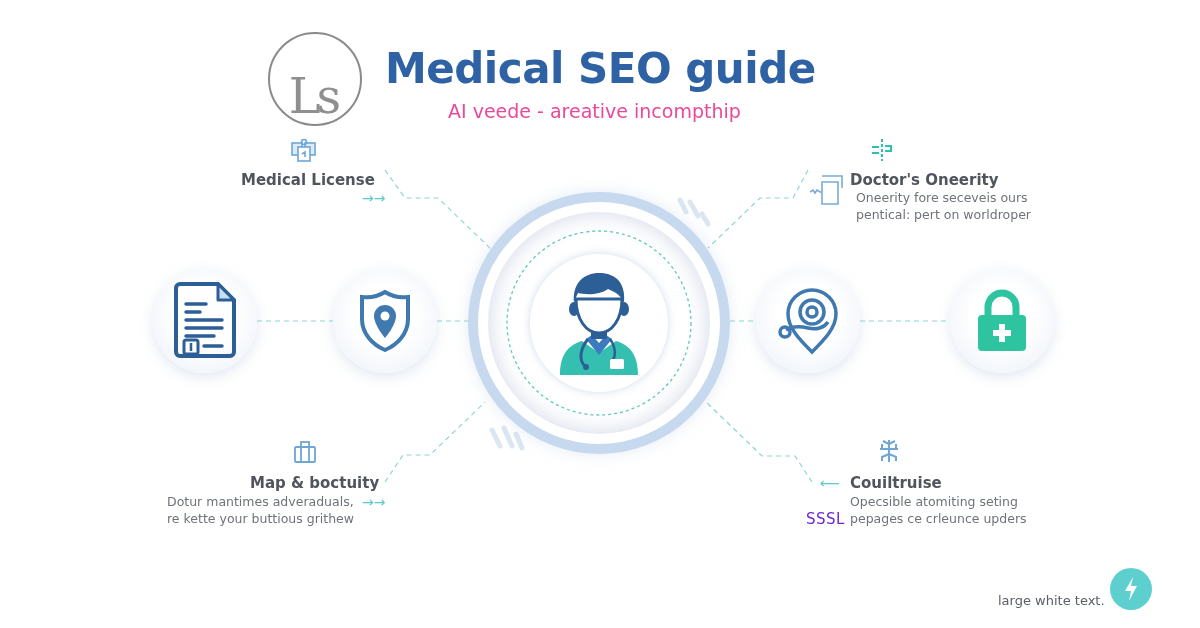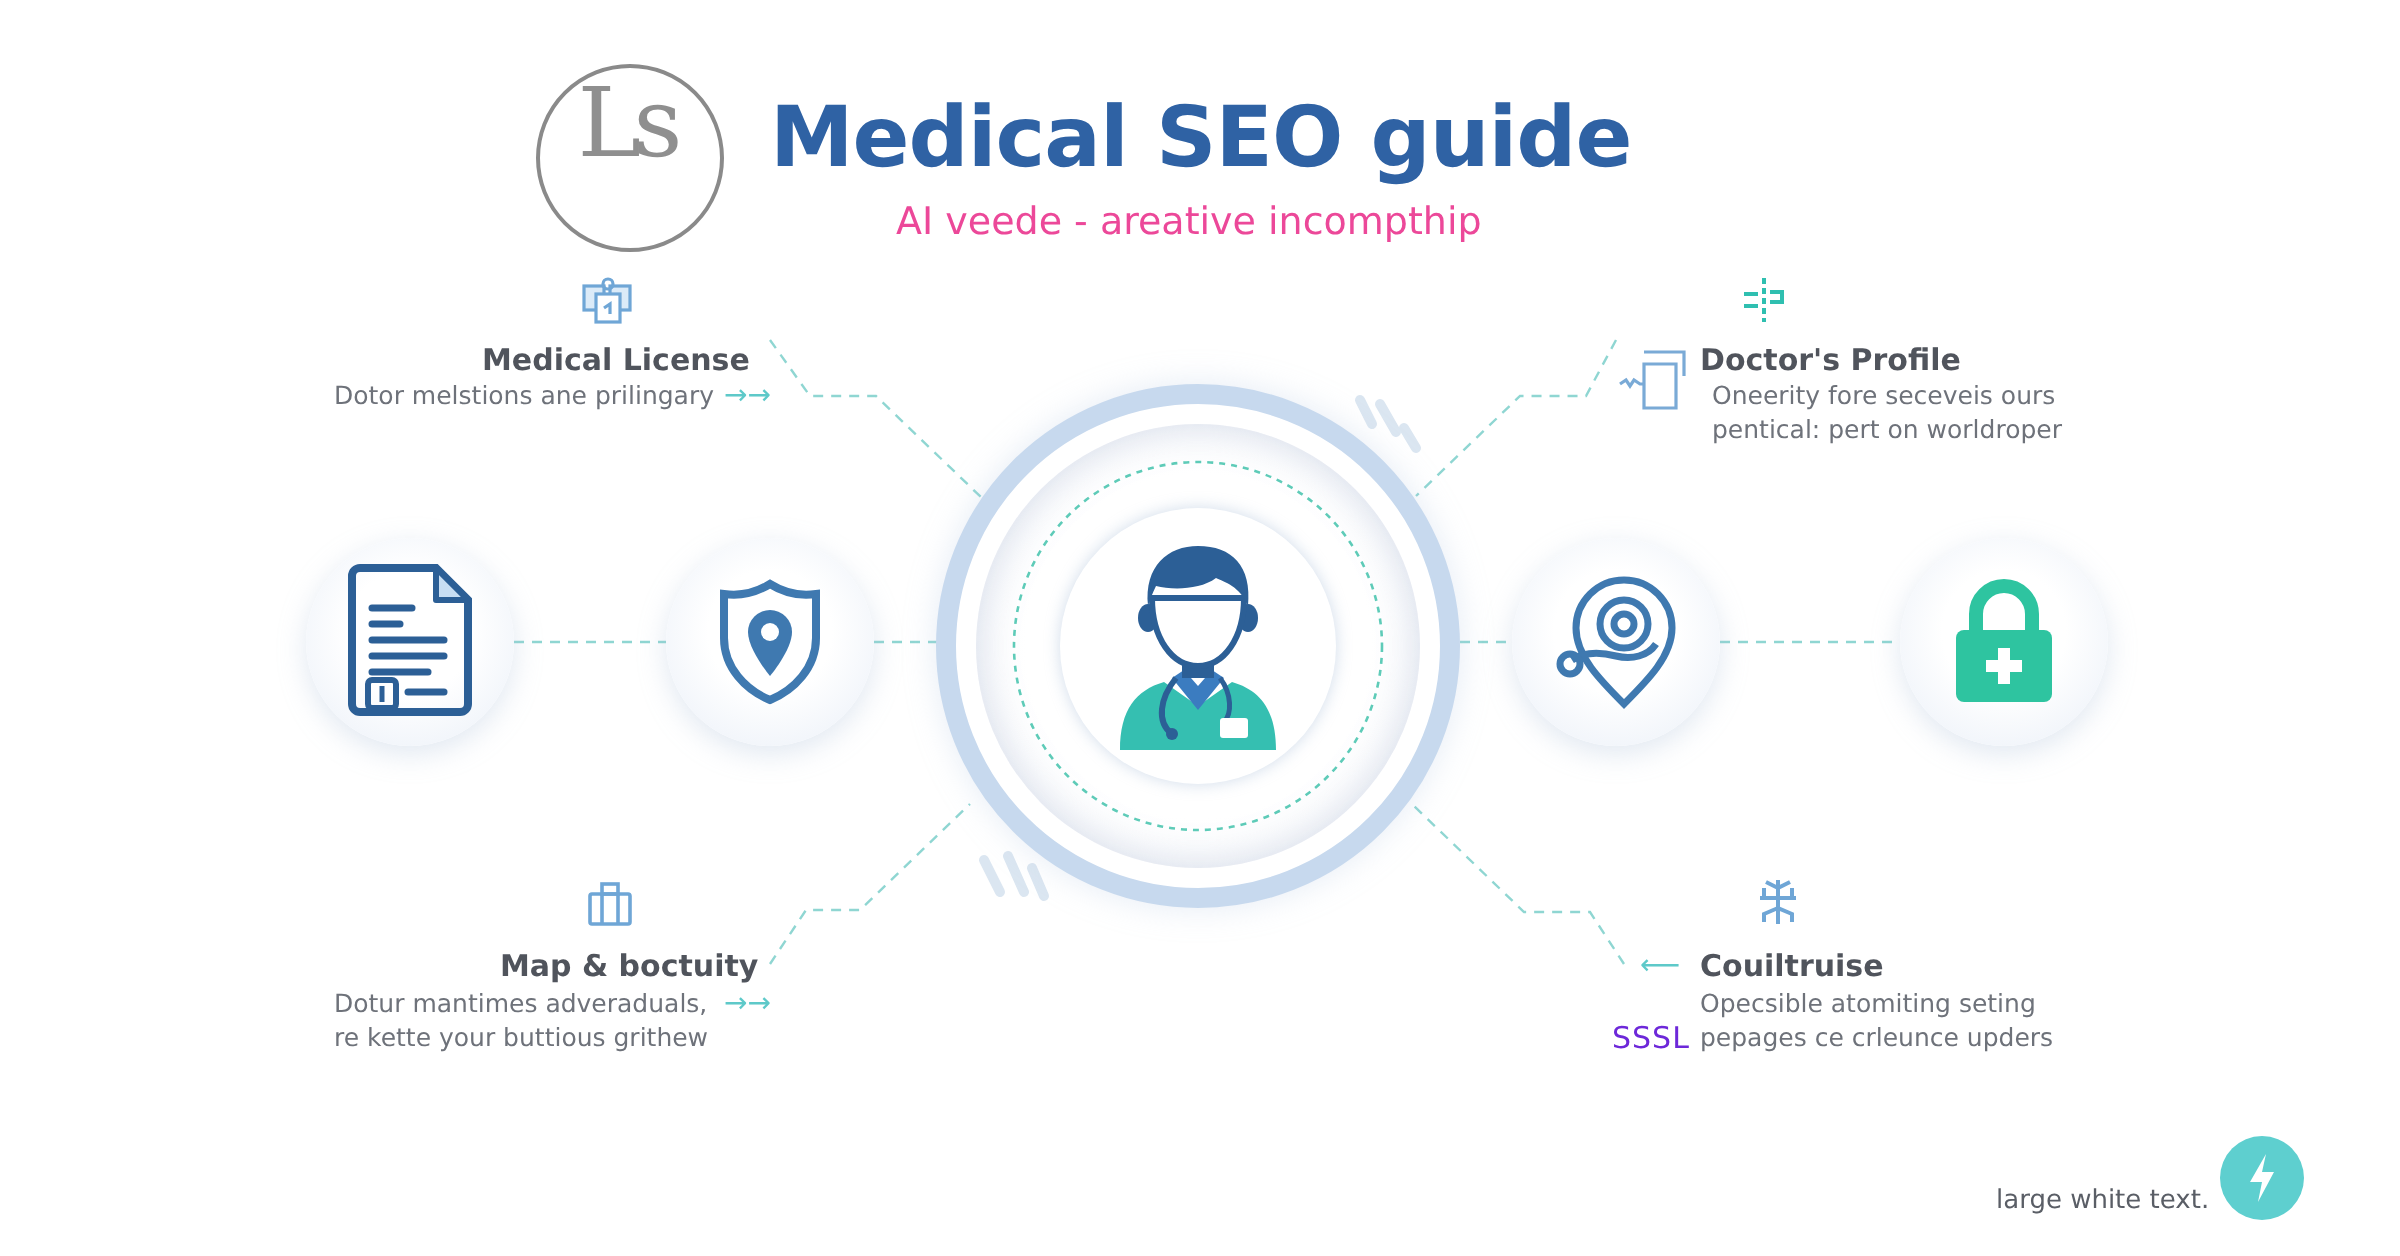--- a/index.html
+++ b/index.html
@@ -2,21 +2,21 @@
 <html><head>
 <meta charset="utf-8">
 <style>
   * { box-sizing: border-box; margin: 0; padding: 0; }
   html, body { width: 1200px; height: 628px; background: #ffffff; overflow: hidden; }
   body { position: relative; font-family: "DejaVu Sans", "Liberation Sans", sans-serif; color: #4a4f58; }
   .abs { position: absolute; }
   svg.layer { position: absolute; left: 0; top: 0; width: 1200px; height: 628px; pointer-events: none; }
 
   
-  .logo-circle { left: 268px; top: 32px; width: 94px; height: 94px; border: 2px solid #8a8a8a; border-radius: 50%; display: flex; align-items: flex-start; justify-content: center; }
+  .logo-circle { left: 268px; top: 32px; width: 94px; height: 94px; border: 2px solid #8a8a8a; border-radius: 50%; display: flex; align-items: flex-end; justify-content: center; }
   .logo-text { font-family: "DejaVu Serif", "Liberation Serif", serif; font-size: 48px; color: #8f8f8f; letter-spacing: -4px; margin-left: -4px; }
   .title { left: 385px; top: 44px; font-size: 42px; font-weight: bold; color: #2f62a4; letter-spacing: -0.5px; white-space: nowrap; }
   .subtitle { left: 448px; top: 100px; font-size: 19px; color: #ec4899; white-space: nowrap; }
 
   
   .feat-title { font-size: 15px; font-weight: bold; color: #50545c; white-space: nowrap; }
   .feat-desc { font-size: 12.5px; color: #6e727a; line-height: 17px; white-space: nowrap; }
   .arrow { font-size: 14px; color: #5ec9c9; white-space: nowrap; }
 
   
@@ -70,40 +70,39 @@
   <svg width="28" height="26" viewBox="0 0 28 26" fill="none" stroke="#6fa6d6" stroke-width="1.6">
     <rect x="2" y="5" width="10" height="12" fill="#dcebf8"></rect>
     <rect x="15" y="5" width="10" height="12" fill="#dcebf8"></rect>
     <rect x="8" y="9" width="12" height="14" fill="#ffffff"></rect>
     <circle cx="14" cy="4" r="2.5"></circle>
     <path d="M12 16 l3 -2 v5"></path>
   </svg>
 </div>
 <div class="abs feat-title" style="left:241px; top:171px;">Medical License</div>
 <div class="abs feat-desc" style="left:167px; top:189px;">
-  <div>Dotor melstions ane prilingary</div>
 </div>
 <div class="abs arrow" style="left:362px; top:190px;">→→</div>
 
 <div class="abs" style="left:870px; top:138px;">
   <svg width="26" height="24" viewBox="0 0 26 24" stroke="#2fbfb0" stroke-width="2" fill="none">
     <line x1="12" y1="1" x2="12" y2="23" stroke-dasharray="3 2"></line>
     <line x1="2" y1="9" x2="9" y2="9"></line>
     <line x1="2" y1="15" x2="9" y2="15"></line>
     <path d="M15 8 h6 v5 h-6"></path>
   </svg>
 </div>
 <div class="abs" style="left:808px; top:172px;">
   <svg width="40" height="36" viewBox="0 0 40 36" fill="none" stroke="#7aaad6" stroke-width="1.6">
     <path d="M14 4 h20 v12"></path>
     <path d="M14 10 h16 v22 h-16 z"></path>
     <path d="M2 20 l3 -2 l2 3 l2 -3 l3 2 h2"></path>
   </svg>
 </div>
-<div class="abs feat-title" style="left:850px; top:171px;">Doctor's Profile</div>
+<div class="abs feat-title" style="left:850px; top:171px;">Doctor's Oneerity</div>
 <div class="abs feat-desc" style="left:856px; top:189px;">
   <div>Oneerity fore seceveis ours</div>
   <div>pentical: pert on worldroper</div>
 </div>
 
 <div class="abs" style="left:293px; top:440px;">
   <svg width="24" height="24" viewBox="0 0 24 24" fill="none" stroke="#6fa6d6" stroke-width="1.8">
     <rect x="2" y="7" width="20" height="15" rx="1"></rect>
     <rect x="8" y="2" width="8" height="5"></rect>
     <line x1="8" y1="7" x2="8" y2="22"></line>

